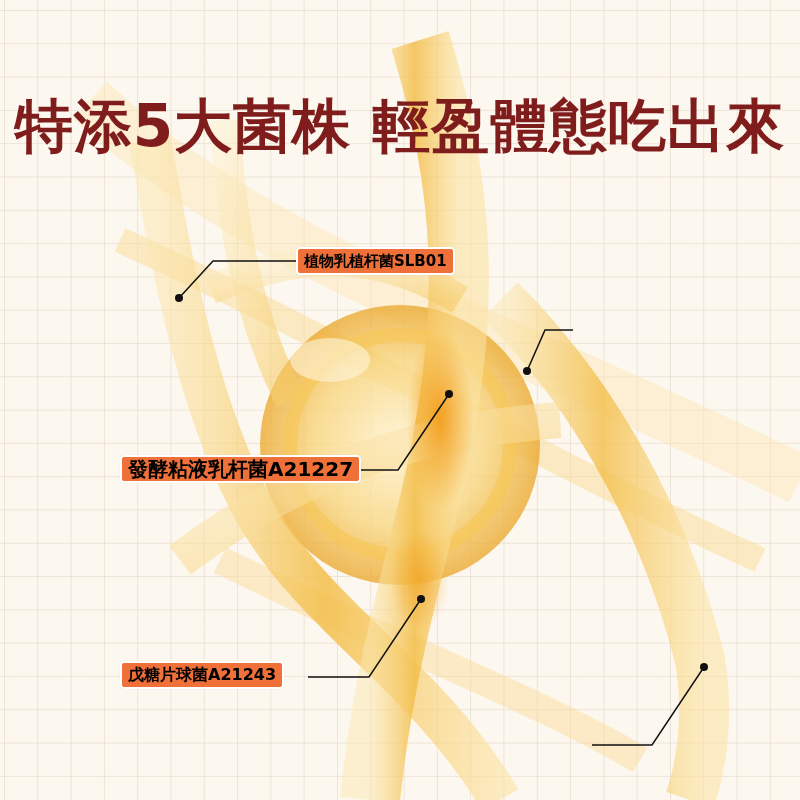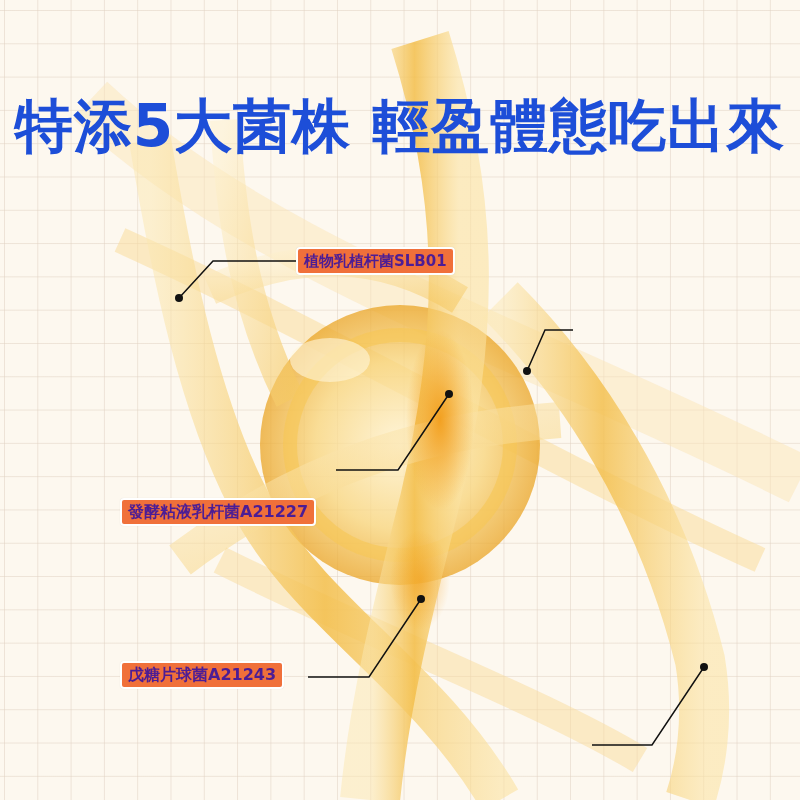--- a/index.html
+++ b/index.html
@@ -7,24 +7,24 @@
     font-family:"DejaVu Sans","Liberation Sans",sans-serif;
     background-color:#fdf8ef;
     background-image:
       linear-gradient(to right, rgba(225,210,195,0.55) 1px, transparent 1px),
       linear-gradient(to bottom, rgba(225,210,195,0.55) 1px, transparent 1px);
     background-size:33.3px 33.3px;
     background-position:4px 10px;
   }
   .stage{position:absolute;left:0;top:0;width:800px;height:800px;}
   .title{position:absolute;left:0;top:52px;width:800px;text-align:center;
-    font-size:58px;font-weight:bold;color:#1d4ed8;letter-spacing:1px;line-height:70px;
+    font-size:58px;font-weight:bold;color:#7f1d1d;letter-spacing:1px;line-height:70px;
     white-space:nowrap;}
   .art{position:absolute;left:0;top:0;width:800px;height:800px;}
-  .label{position:absolute;background:#f0703a;color:#4c1d95;font-weight:bold;
+  .label{position:absolute;background:#f0703a;color:#000000;font-weight:bold;
     font-size:15px;line-height:22px;padding:1px 6px;border:2px solid #fff;
     border-radius:4px;white-space:nowrap;box-shadow:0 0 1px rgba(0,0,0,0.15);}
   .lines{position:absolute;left:0;top:0;width:800px;height:800px;pointer-events:none;}
 </style>
 </head>
 <body>
 
 <div class="stage">
 
   <svg class="art" viewBox="0 0 800 800" xmlns="http://www.w3.org/2000/svg">
@@ -80,15 +80,15 @@
     <g fill="#111">
       <circle cx="179" cy="298" r="4"></circle>
       <circle cx="527" cy="371" r="4"></circle>
       <circle cx="449" cy="394" r="4"></circle>
       <circle cx="421" cy="599" r="4"></circle>
       <circle cx="704" cy="667" r="4"></circle>
     </g>
   </svg>
 
   <div class="label" style="left:296px;top:247px;">植物乳植杆菌SLB01</div>
-  <div class="label" style="left:120px;top:455px;font-size:16px;margin-top:43px;">發酵粘液乳杆菌A21227</div>
+  <div class="label" style="left:120px;top:455px;font-size:20px;">發酵粘液乳杆菌A21227</div>
   <div class="label" style="left:120px;top:661px;font-size:16px;">戊糖片球菌A21243</div>
 </div>
 
 </body></html>

